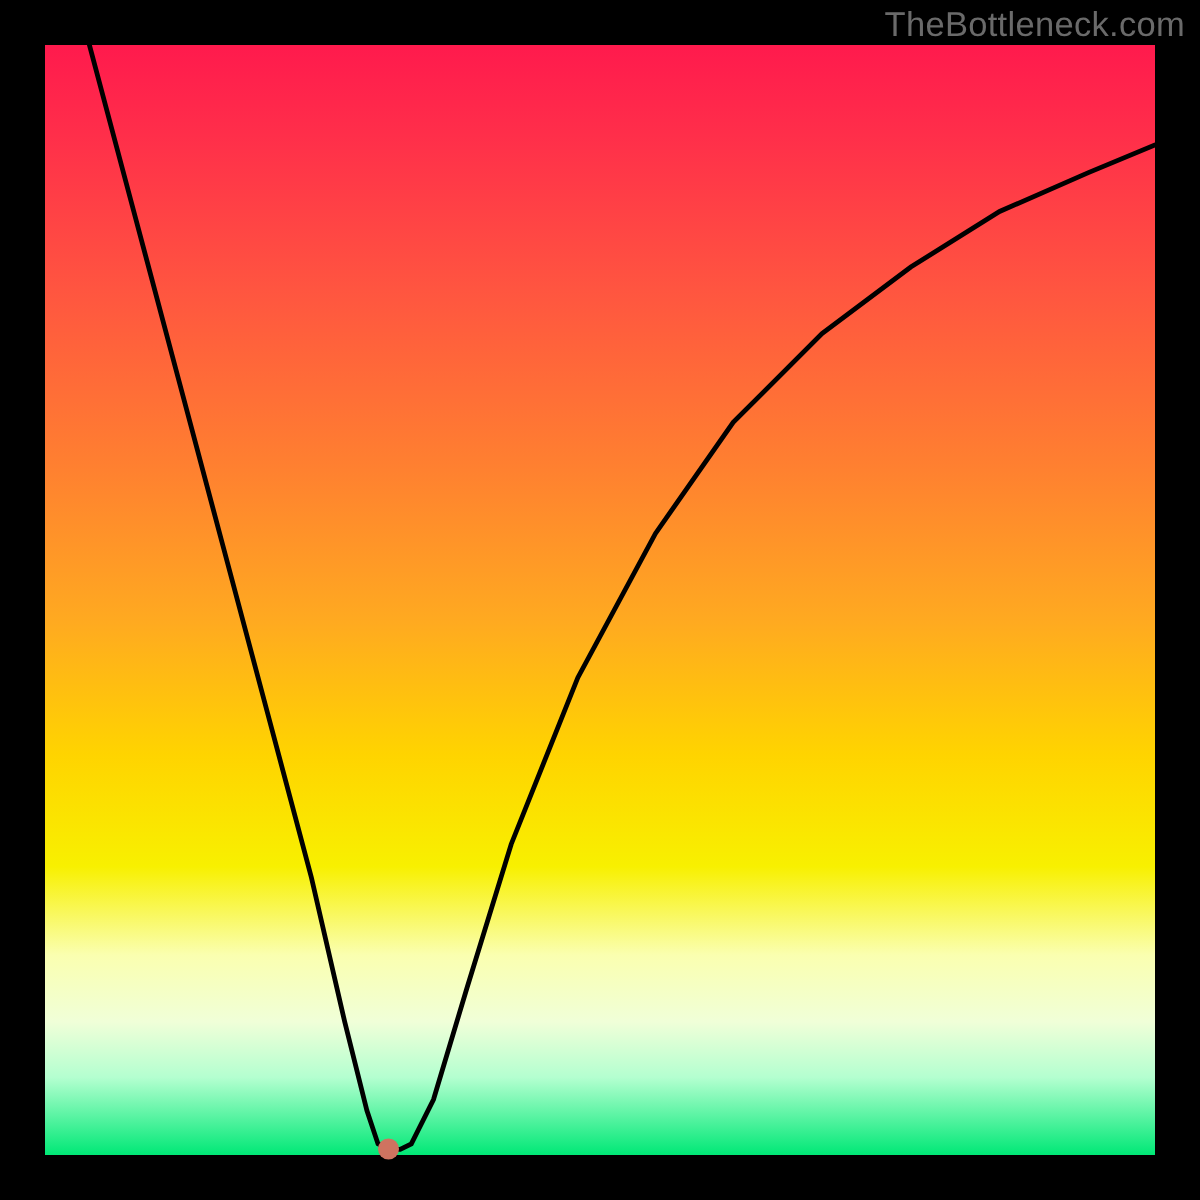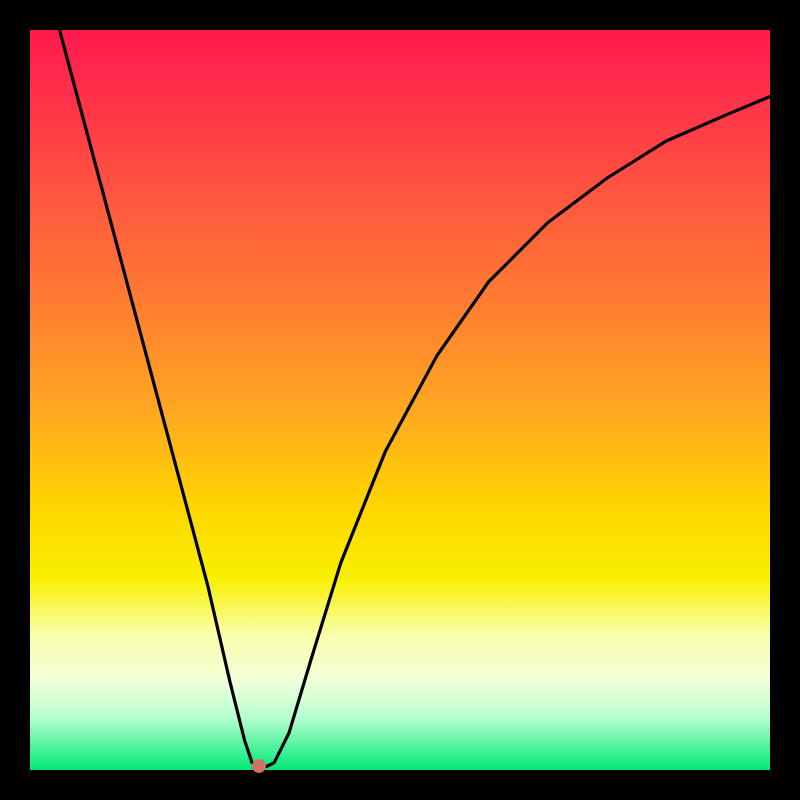--- a/index.html
+++ b/index.html
@@ -61,19 +61,20 @@
     height: 14px;
     border-radius: 50%;
     background: #cf7360;
     transform: translate(-50%, -50%);
   }
 </style>
 </head>
 <body>
 
 <div class="frame">
+  <div class="watermark">TheBottleneck.com</div>
   <div class="plot">
     <svg class="curve" viewBox="0 0 740 740" preserveAspectRatio="none">
       <path fill="none" stroke="#000" stroke-width="3.2" stroke-linecap="round" d="M29.60 0.00 L59.20 111.00 L88.80 222.00 L118.40 333.00 L148.00 444.00 L177.60 555.00 L199.80 651.20 L214.60 710.40 L222.00 732.60 L229.40 736.30 L236.80 736.30 L244.20 732.60 L259.00 703.00 L281.20 629.00 L310.80 532.80 L355.20 421.80 L407.00 325.60 L458.80 251.60 L518.00 192.40 L577.20 148.00 L636.40 111.00 L695.60 85.10 L740.00 66.60"></path>
     </svg>
     <div class="dot" style="left: 229.4px; top: 736.3px;"></div>
   </div>
 </div>
 
 </body></html>

